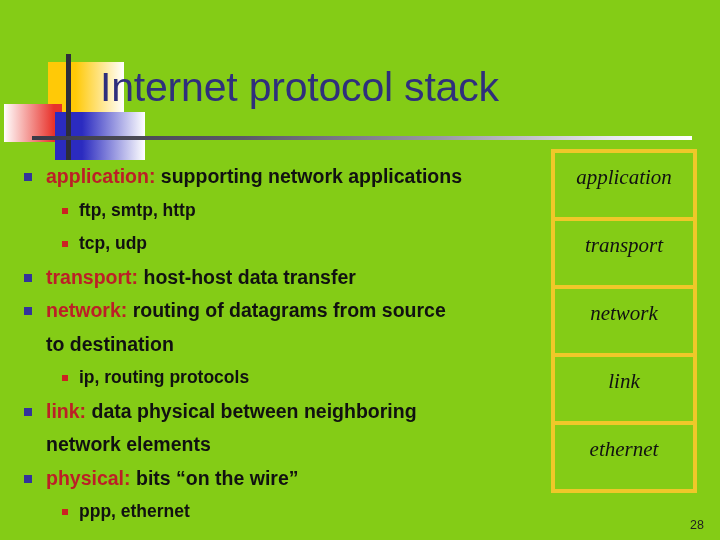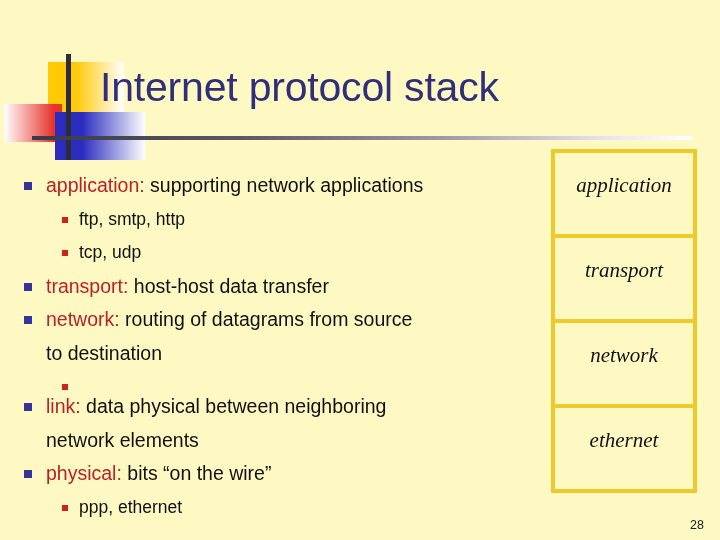--- a/index.html
+++ b/index.html
@@ -4,21 +4,21 @@
 <style>
   html, body {
     margin: 0;
     padding: 0;
     background: #ffffff;
   }
   #slide {
     position: relative;
     width: 720px;
     height: 540px;
-    background: #fef9c3;
+    background: #84cc16;
     overflow: hidden;
     font-family: "Liberation Sans", sans-serif;
   }
 
   
   .logo-layer { position: absolute; }
 
   .logo-yellow {
     left: 48px; top: 62px;
     width: 76px; height: 52px;
@@ -54,22 +54,23 @@
     line-height: 50px;
     color: #2F2F7C;
     font-weight: normal;
     letter-spacing: -0.2px;
     white-space: nowrap;
   }
 
   
   .body {
     position: absolute;
-    left: 24px; top: 169px;
+    left: 24px; top: 160px;
     width: 520px;
+    font-weight: bold;
   }
   .row {
     display: flex;
     align-items: flex-start;
   }
   .lvl1 {
     font-size: 19.5px;
     line-height: 33.5px;
     color: #111111;
   }
@@ -167,38 +168,40 @@
         <span class="bullet1"></span>
         <span class="txt"><span class="kw">transport:</span><span> host-host data transfer</span></span>
       </div>
       <div class="row lvl1">
         <span class="bullet1"></span>
         <span class="txt"><span class="kw">network:</span><span> routing of datagrams from source</span></span>
       </div>
       <div class="cont">to destination</div>
       <div class="row lvl2">
         <span class="bullet2"></span>
+        <span class="txt"><span>ip, routing protocols</span></span>
       </div>
       <div class="row lvl1">
         <span class="bullet1"></span>
         <span class="txt"><span class="kw">link:</span><span> data physical between neighboring</span></span>
       </div>
       <div class="cont">network elements</div>
       <div class="row lvl1">
         <span class="bullet1"></span>
         <span class="txt"><span class="kw">physical:</span><span> bits “on the wire”</span></span>
       </div>
       <div class="row lvl2">
         <span class="bullet2"></span>
         <span class="txt"><span>ppp, ethernet</span></span>
       </div>
     </div>
 
   <div class="stack">
       <div class="stack-box">application</div>
       <div class="stack-box">transport</div>
       <div class="stack-box">network</div>
+      <div class="stack-box">link</div>
       <div class="stack-box">ethernet</div>
     </div>
 
   <div class="pageno">28</div>
 
 </div>
 
 </body></html>

